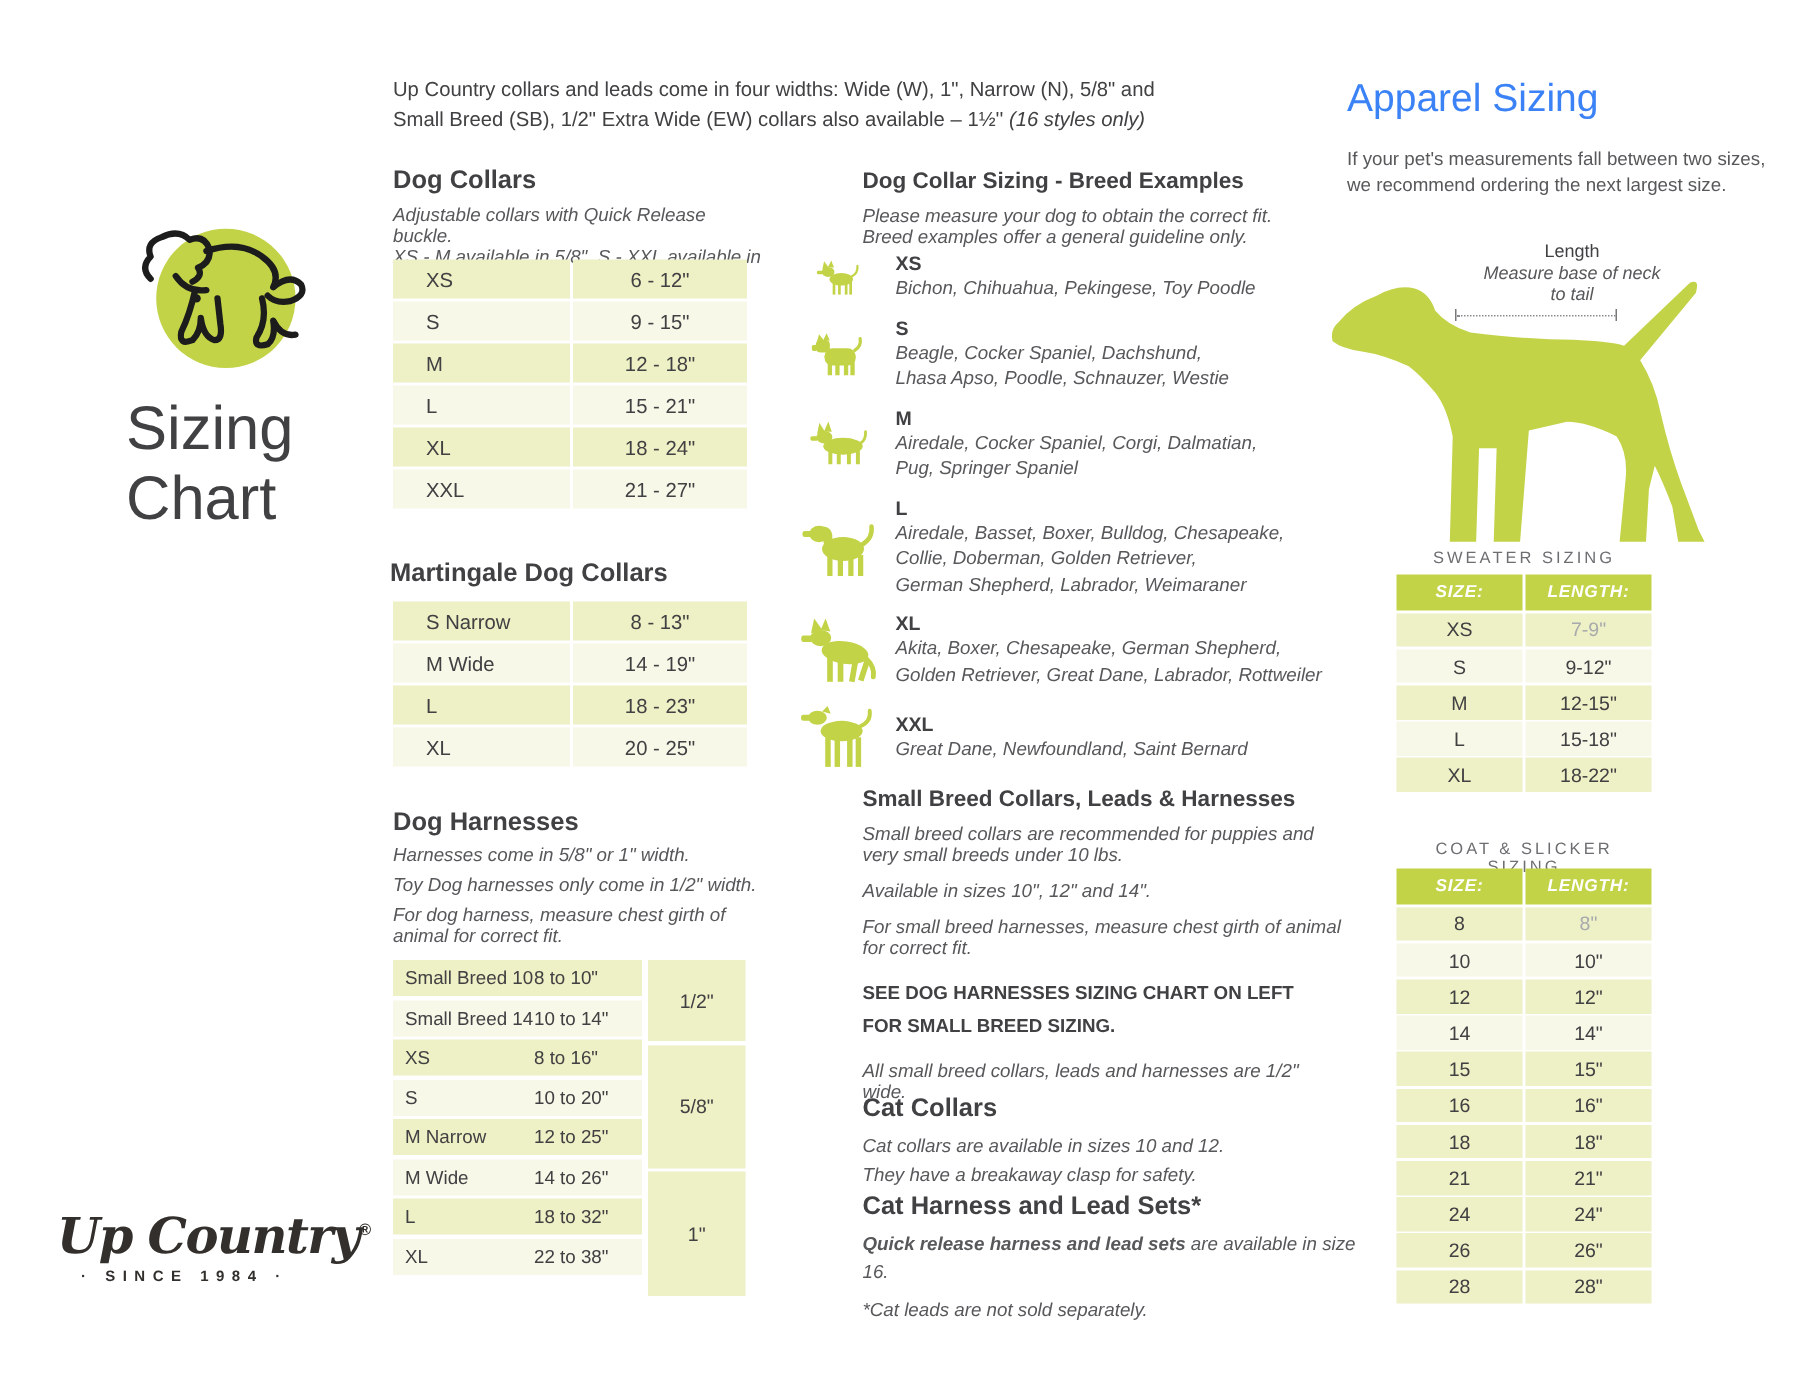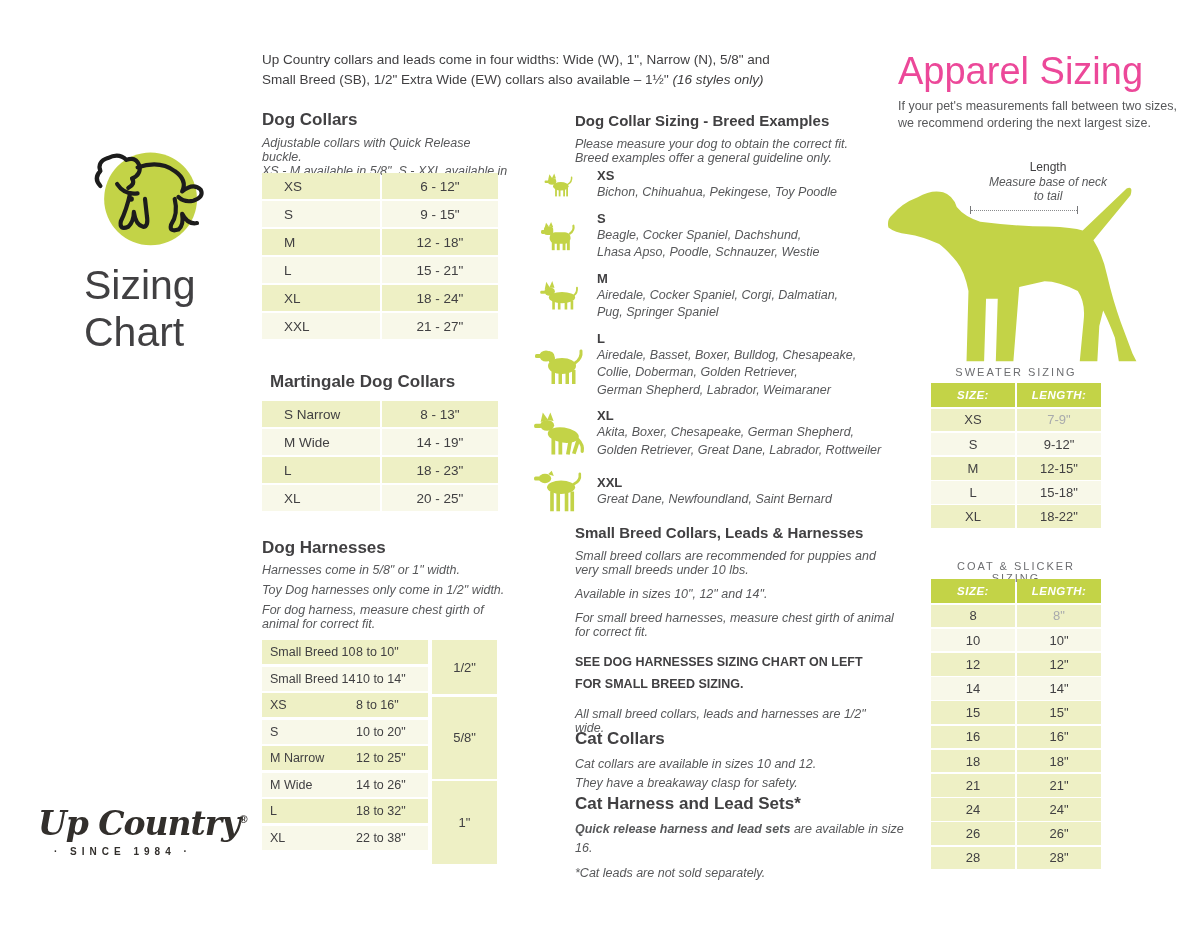--- a/index.html
+++ b/index.html
@@ -68,21 +68,21 @@
   .bsize{font-weight:bold;font-size:13px;line-height:16px;color:var(--ink);}
   .bnames{font-style:italic;font-size:12.5px;line-height:17.5px;color:var(--soft);}
   .breed-item:nth-child(1) svg{width:30px;height:24px;}
   .breed-item:nth-child(2) svg{width:36px;height:29px;}
   .breed-item:nth-child(3) svg{width:46px;height:30px;}
   .breed-item:nth-child(4) svg{width:50px;height:40px;}
   .breed-item:nth-child(5) svg{width:54px;height:44px;}
   .breed-item:nth-child(6) svg{width:52px;height:47px;}
 
   
-  .apparel-h{font-size:38px;font-weight:300;color:#ec4899;}
+  .apparel-h{font-size:26px;font-weight:300;color:#3b82f6;}
   .measure-label{font-size:12px;font-weight:normal;text-align:center;color:var(--ink);}
   .measure-sub{font-size:12px;font-style:italic;text-align:center;color:var(--soft);line-height:14px;}
   .measure-line{height:8px;border-left:1px solid #77787a;border-right:1px solid #77787a;position:relative;}
   .measure-line::before{content:"";position:absolute;left:0;right:0;top:50%;border-top:1px dotted #8a8b8d;}
 
   .cat-body{font-size:12.5px;font-style:italic;color:var(--soft);line-height:19px;}
   .cat-bold{font-weight:bold;}
 </style>
 </head>
 <body>
@@ -218,21 +218,21 @@
       <div class="trow">
         <div class="c c1 shadeA">XL</div>
         <div class="c c2 shadeA">18 - 24"</div>
       </div>
       <div class="trow">
         <div class="c c1 shadeB">XXL</div>
         <div class="c c2 shadeB">21 - 27"</div>
       </div>
     </div>
 
-  <div class="abs h-sec" style="left:270px;top:372px;">Martingale Dog Collars</div>
+  <div class="abs h-sec" style="left:260px;top:372px;">Martingale Dog Collars</div>
   <div class="abs tbl left-tbl" style="left:262px;top:401px;width:236px;" id="martingale-table">
       <div class="trow">
         <div class="c c1 shadeA">S Narrow</div>
         <div class="c c2 shadeA">8 - 13"</div>
       </div>
       <div class="trow">
         <div class="c c1 shadeB">M Wide</div>
         <div class="c c2 shadeB">14 - 19"</div>
       </div>
       <div class="trow">

